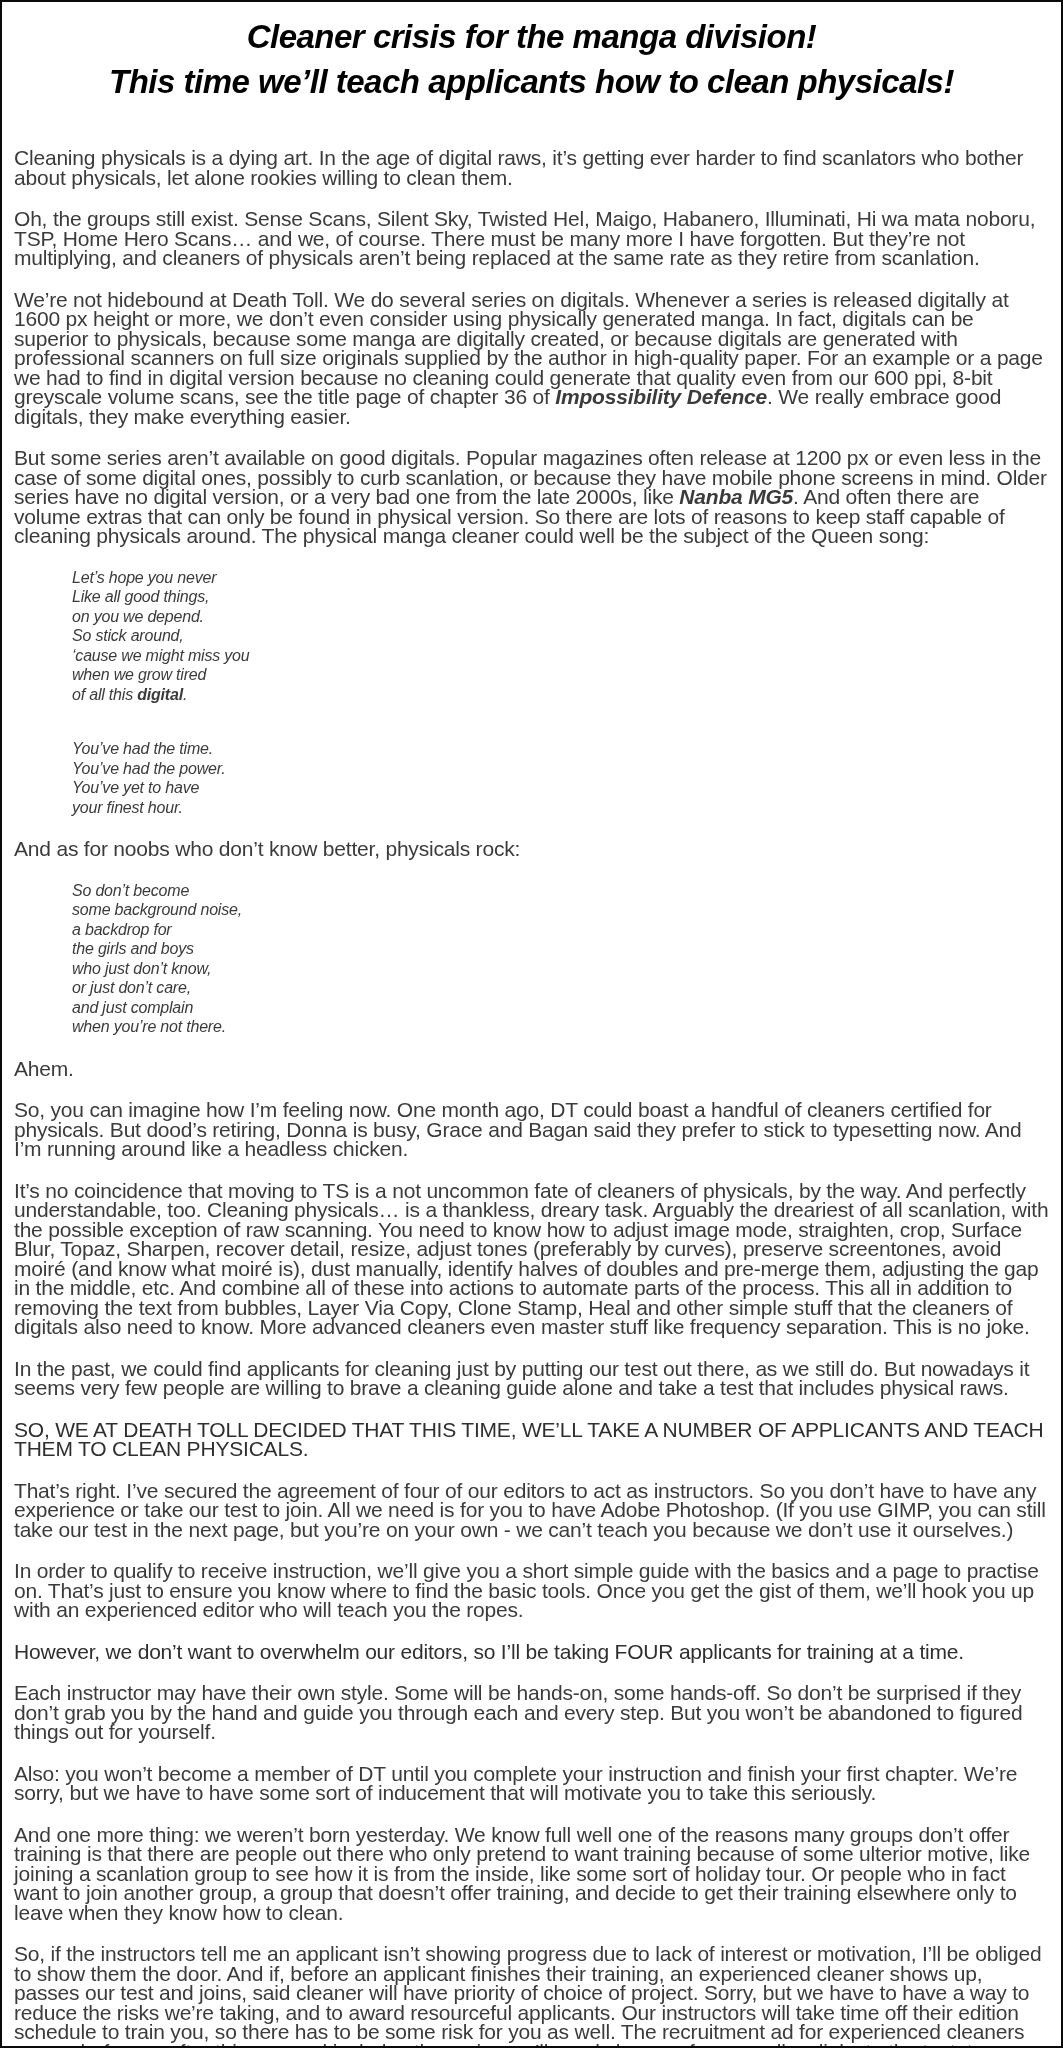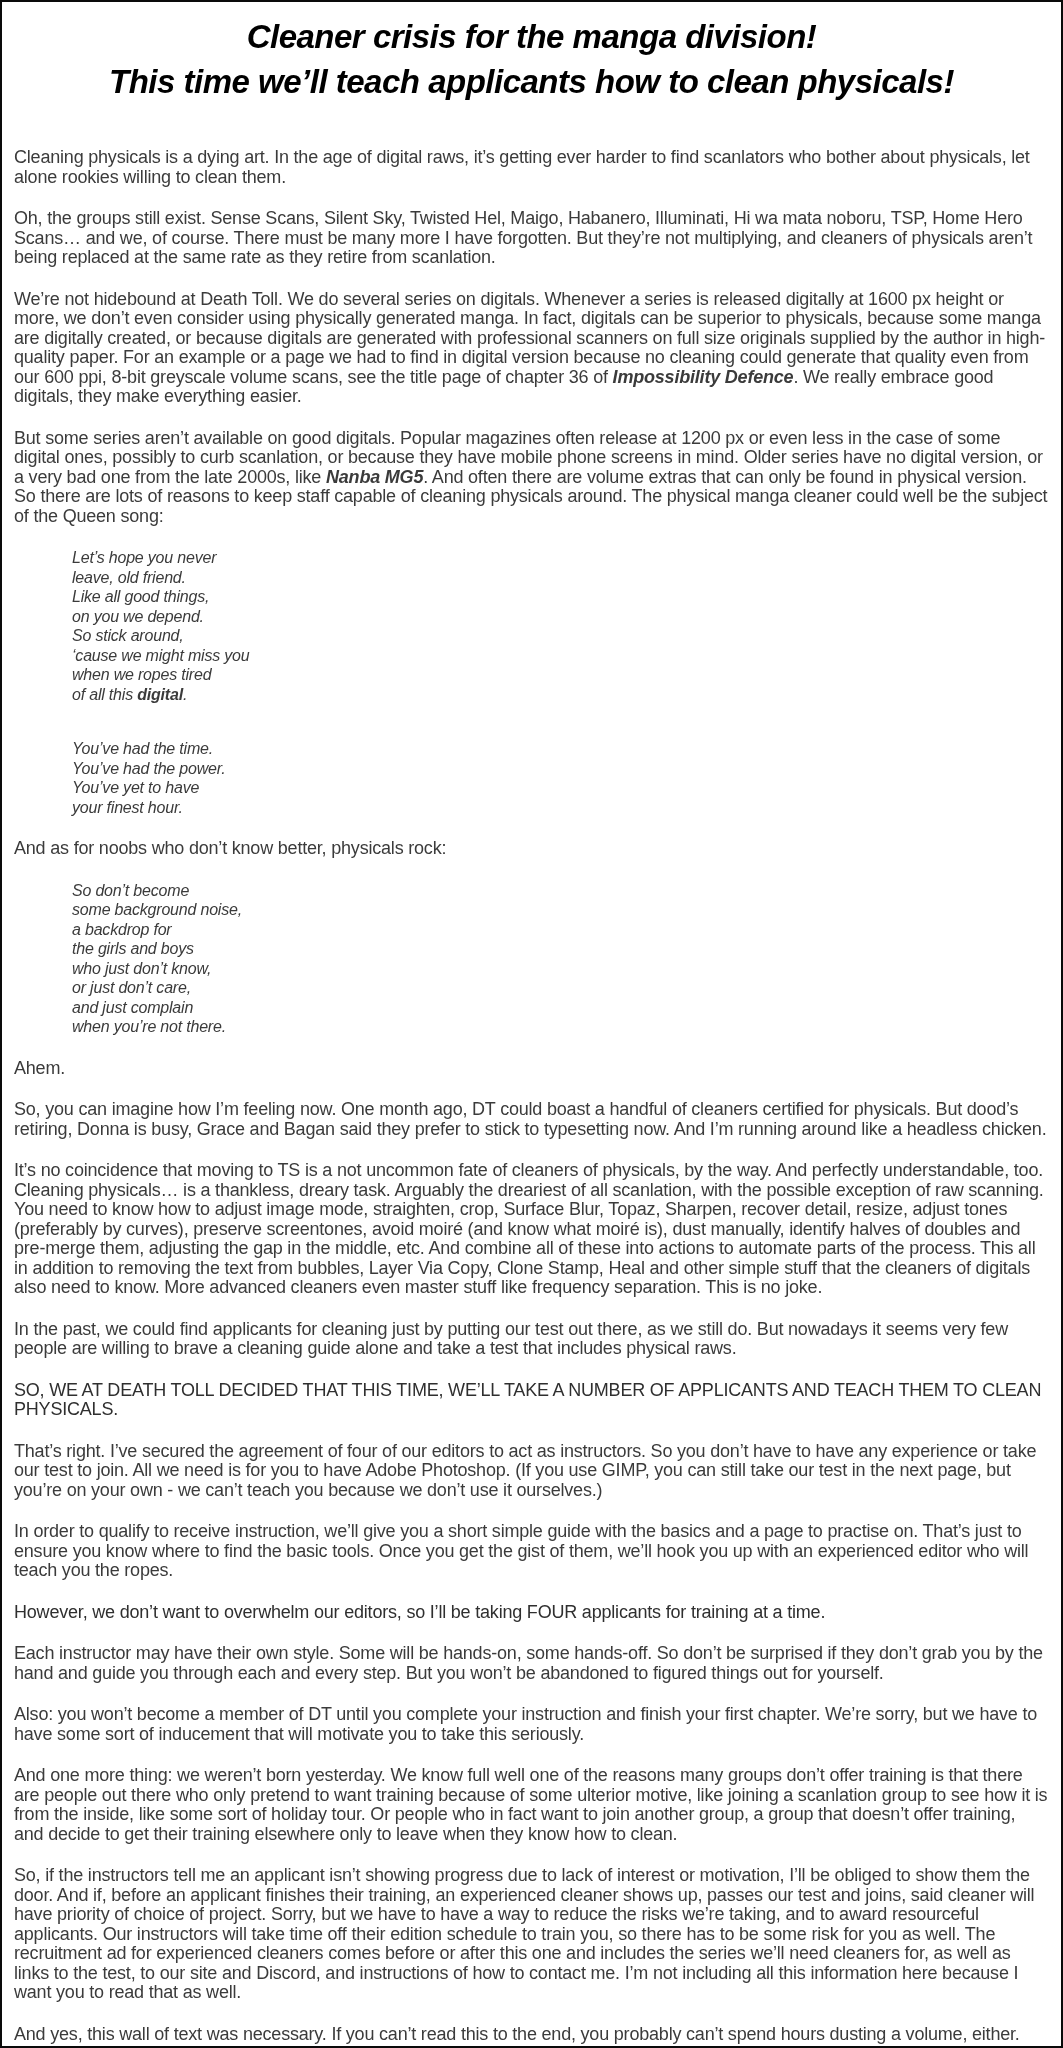--- a/index.html
+++ b/index.html
@@ -19,21 +19,21 @@
     font-weight: bold;
     font-style: italic;
     color: #000000;
     font-size: 33px;
     line-height: 45px;
     letter-spacing: -0.5px;
     margin: 4px 0 44px 0;
   }
   .doc-title .title-line { display: block; }
   .para {
-    font-size: 18px;
+    font-size: 21px;
     line-height: 19.5px;
     letter-spacing: -0.2px;
     margin: 0 0 22px 0;
   }
   .para-bold { font-weight: normal; color: #2f2f2f; }
   .quote {
     margin: 0 0 22px 58px;
     font-style: italic;
   }
   .stanza { margin-bottom: 35px; }
@@ -66,26 +66,25 @@
   </h1>
 
   <div>
       <p class="para"><span>Cleaning physicals is a dying art. In the age of digital raws, it’s getting ever harder to find scanlators who bother about physicals, let alone rookies willing to clean them.</span></p>
       <p class="para"><span>Oh, the groups still exist. Sense Scans, Silent Sky, Twisted Hel, Maigo, Habanero, Illuminati, Hi wa mata noboru, TSP, Home Hero Scans… and we, of course. There must be many more I have forgotten. But they’re not multiplying, and cleaners of physicals aren’t being replaced at the same rate as they retire from scanlation.</span></p>
       <p class="para"><span>We’re not hidebound at Death Toll. We do several series on digitals. Whenever a series is released digitally at 1600 px height or more, we don’t even consider using physically generated manga. In fact, digitals can be superior to physicals, because some manga are digitally created, or because digitals are generated with professional scanners on full size originals supplied by the author in high-quality paper. For an example or a page we had to find in digital version because no cleaning could generate that quality even from our 600 ppi, 8-bit greyscale volume scans, see the title page of chapter 36 of </span><span class="seg-bold seg-italic">Impossibility Defence</span><span>. We really embrace good digitals, they make everything easier.</span></p>
       <p class="para"><span>But some series aren’t available on good digitals. Popular magazines often release at 1200 px or even less in the case of some digital ones, possibly to curb scanlation, or because they have mobile phone screens in mind. Older series have no digital version, or a very bad one from the late 2000s, like </span><span class="seg-bold seg-italic">Nanba MG5</span><span>. And often there are volume extras that can only be found in physical version. So there are lots of reasons to keep staff capable of cleaning physicals around. The physical manga cleaner could well be the subject of the Queen song:</span></p>
       <div class="quote">
         <div class="stanza">
           <div class="quote-line"><span>Let’s hope you never</span></div>
-          <div class="quote-line"><span>leave, old friend.</span></div>
           <div class="quote-line"><span>Like all good things,</span></div>
           <div class="quote-line"><span>on you we depend.</span></div>
           <div class="quote-line"><span>So stick around,</span></div>
           <div class="quote-line"><span>‘cause we might miss you</span></div>
-          <div class="quote-line"><span>when we ropes tired</span></div>
+          <div class="quote-line"><span>when we grow tired</span></div>
           <div class="quote-line"><span>of all this </span><span class="seg-bold">digital</span><span>.</span></div>
         </div>
         <div class="stanza">
           <div class="quote-line"><span>You’ve had the time.</span></div>
           <div class="quote-line"><span>You’ve had the power.</span></div>
           <div class="quote-line"><span>You’ve yet to have</span></div>
           <div class="quote-line"><span>your finest hour.</span></div>
         </div>
       </div>
       <p class="para"><span>And as for noobs who don’t know better, physicals rock:</span></p>

